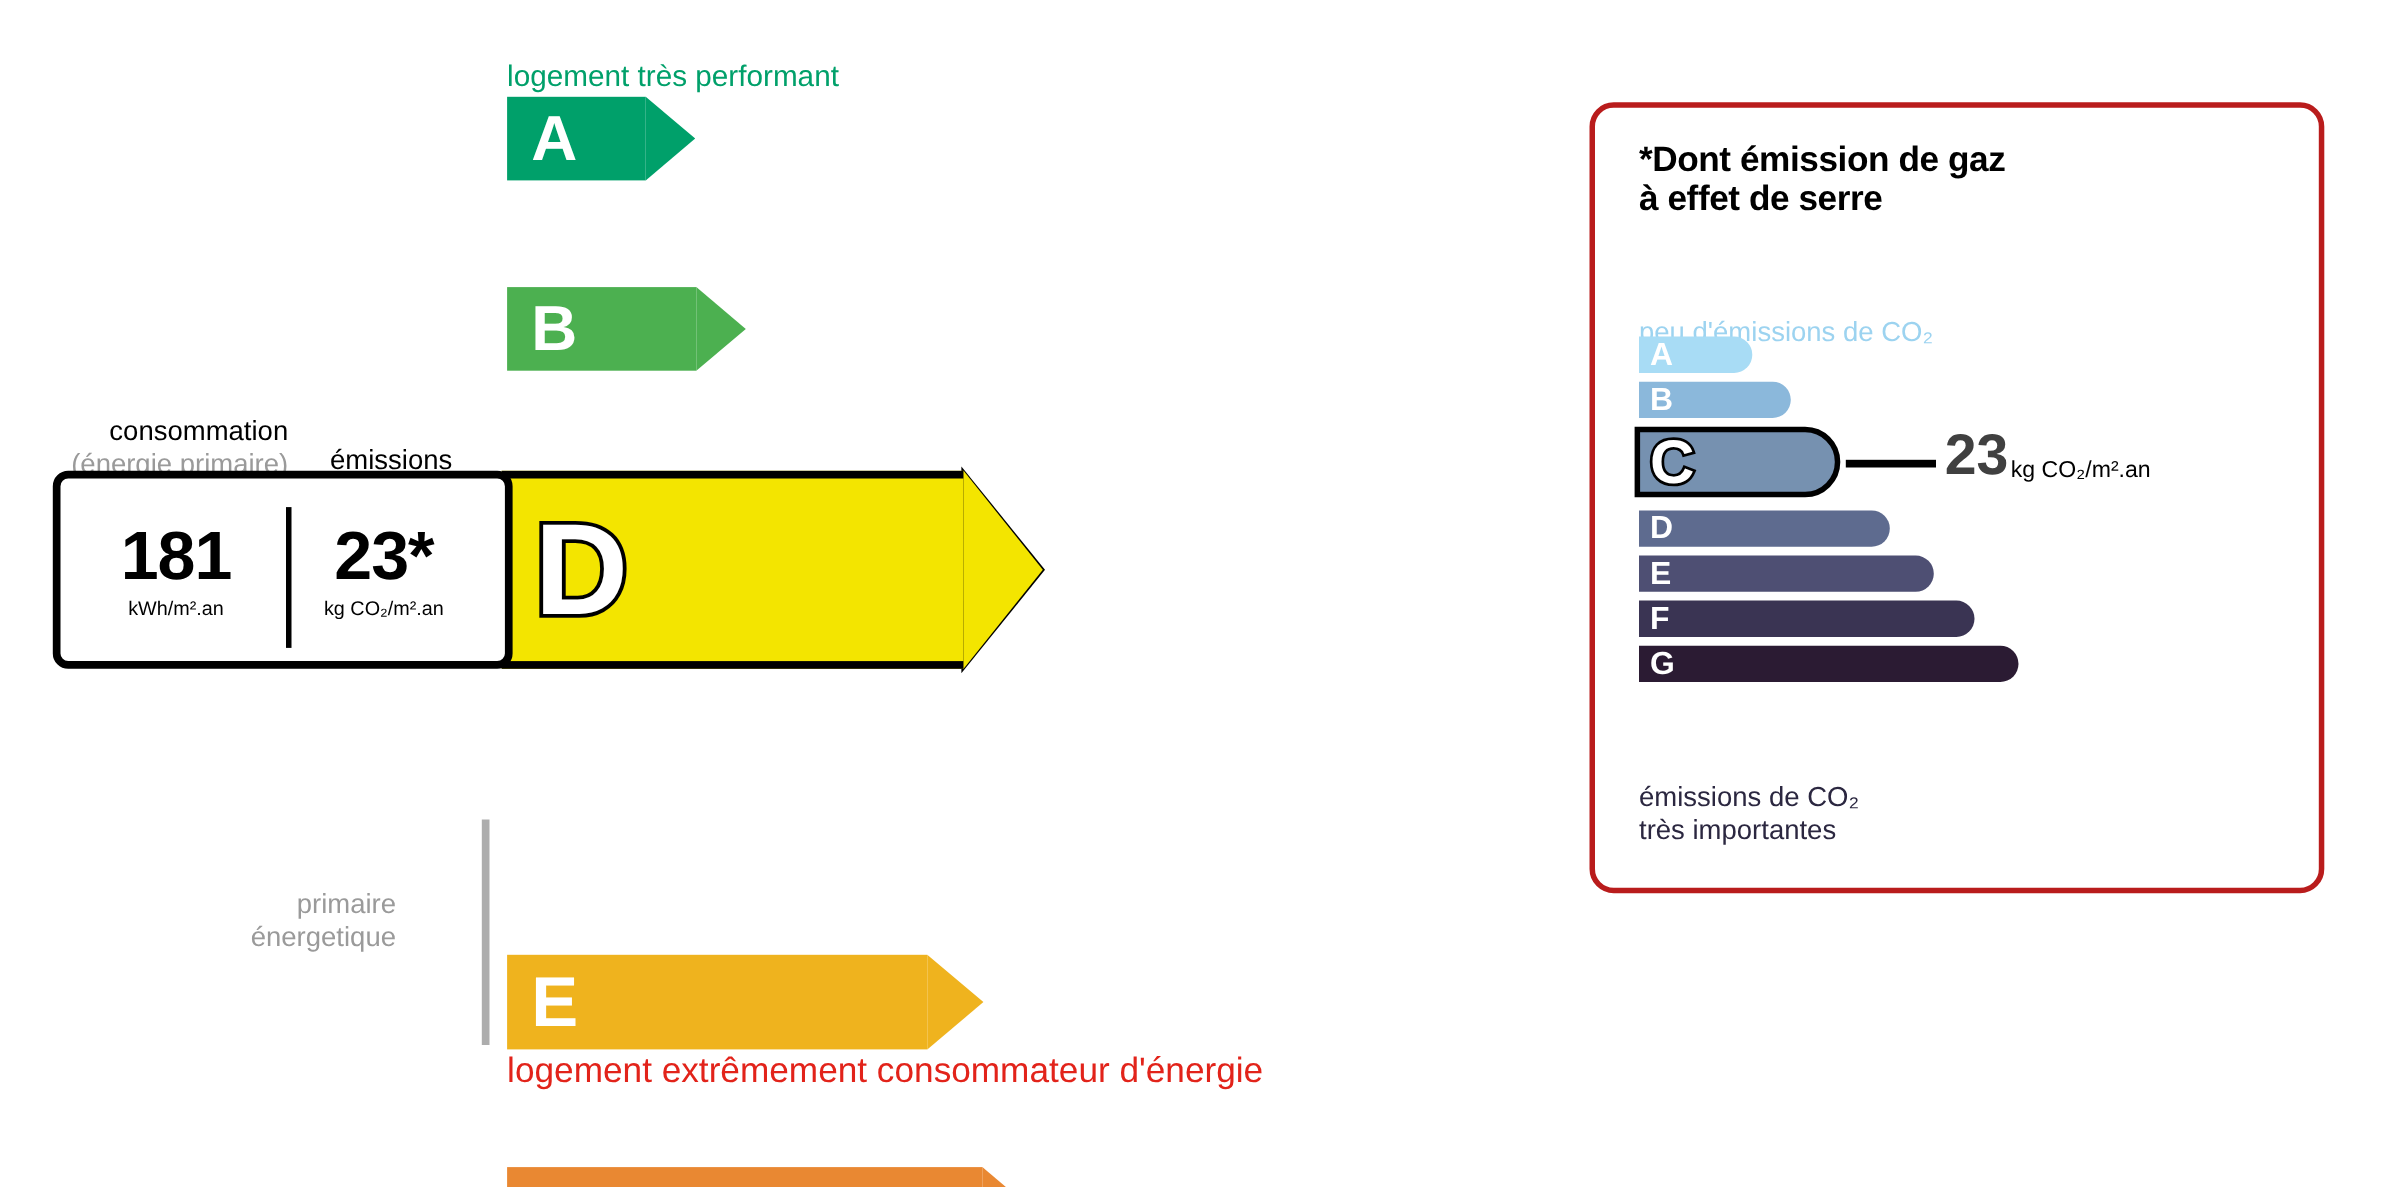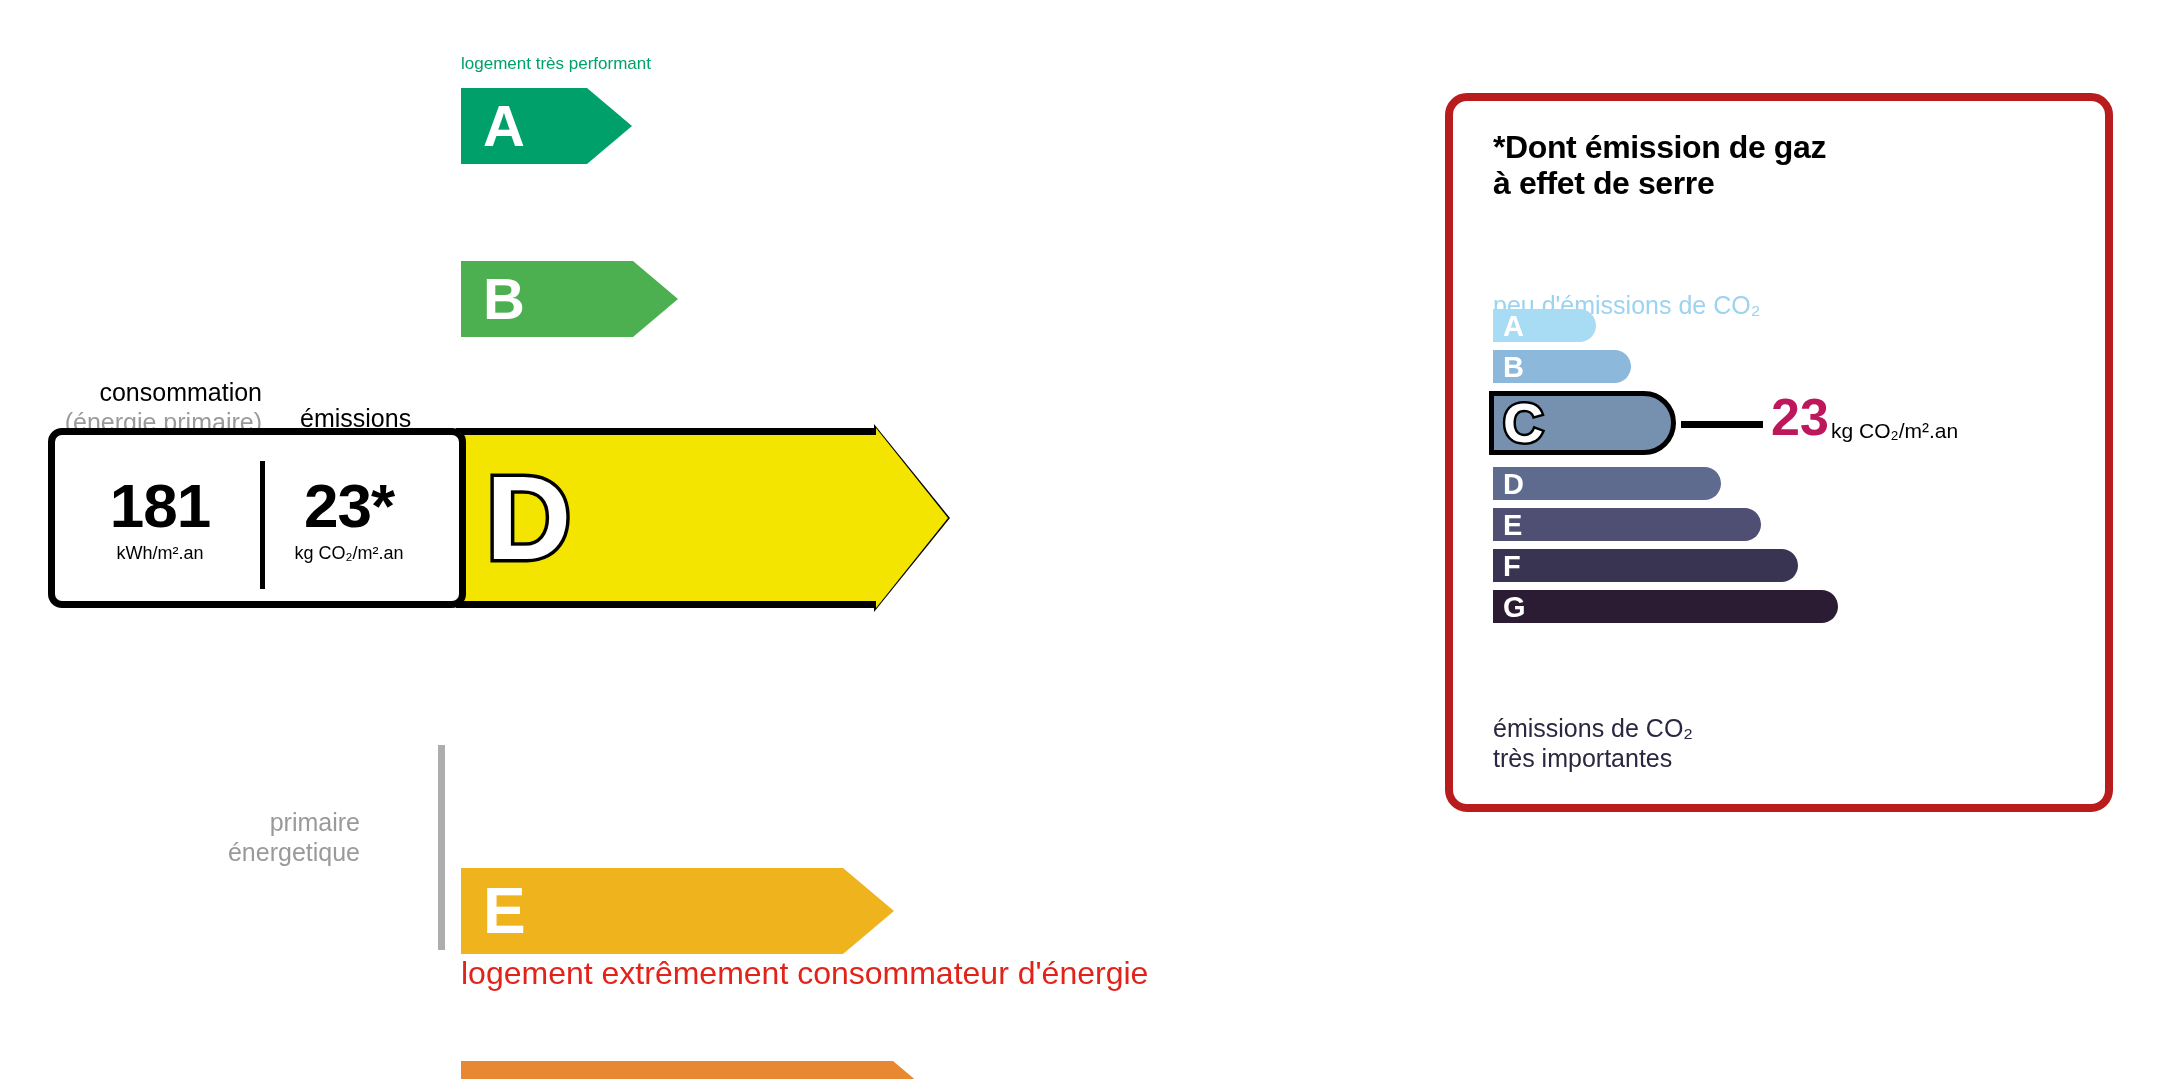--- a/index.html
+++ b/index.html
@@ -3,21 +3,21 @@
 <meta charset="utf-8">
 <title>DPE</title>
 <style>
   html,body{margin:0;padding:0;background:#ffffff;}
   body{width:2169px;height:1079px;position:relative;overflow:hidden;
        font-family:"Liberation Sans","DejaVu Sans",sans-serif;}
 
   
   #energy-chart{position:absolute;left:0;top:0;width:1400px;height:1079px;}
 
-  .top-caption{position:absolute;left:461px;top:54px;font-size:17px;color:#00A06A;white-space:nowrap;}
+  .top-caption{position:absolute;left:461px;top:54px;font-size:27px;color:#00A06A;white-space:nowrap;}
   .bottom-caption{position:absolute;left:461px;top:955px;font-size:32px;color:#E2231A;white-space:nowrap;}
 
   .erow{position:absolute;left:461px;}
   .arrow{position:relative;height:76px;}
   .arrow .body{position:absolute;left:0;top:0;height:100%;}
   .arrow .tip{position:absolute;top:0;width:0;height:0;
      border-top:38px solid transparent;border-bottom:38px solid transparent;}
   .arrow .letter{position:absolute;left:22px;top:50%;transform:translateY(-50%);
      color:#ffffff;font-size:62px;font-weight:bold;line-height:1;}
 
@@ -47,39 +47,39 @@
   .side-note{position:absolute;color:#9a9a9a;font-size:25px;line-height:1.18;}
   #note-conso{left:32px;top:378px;text-align:right;width:230px;}
   #note-conso .l1{color:#000;}
   #note-emis{position:absolute;left:300px;top:404px;color:#000;font-size:25px;}
   #note-final{left:48px;top:624px;}
   #note-passoire{left:130px;top:808px;width:230px;text-align:right;}
   #passoire-rule{position:absolute;left:438px;top:745px;width:7px;height:205px;background:#adadad;}
 
   
   #co2-panel{position:absolute;left:1445px;top:93px;width:668px;height:719px;
-     background:#fff;border:8px solid #b91c1c;border-radius:22px;box-sizing:border-box;}
+     background:#fff;border:5px solid #b91c1c;border-radius:22px;box-sizing:border-box;}
   #co2-title{position:absolute;left:40px;top:28px;font-size:32px;font-weight:bold;
      color:#000;line-height:1.14;letter-spacing:-0.4px;}
   #co2-top-caption{position:absolute;left:40px;top:190px;font-size:25px;color:#9CD3F0;white-space:nowrap;}
   #co2-bottom-caption{position:absolute;left:40px;top:612px;font-size:25px;color:#2B2740;line-height:1.2;}
 
   .co2row{position:absolute;left:40px;height:33px;}
   .co2bar{position:absolute;left:0;top:0;height:33px;border-radius:0 17px 17px 0;}
   .co2letter{position:absolute;left:10px;top:50%;transform:translateY(-50%);
      color:#fff;font-size:29px;font-weight:bold;line-height:1;}
 
   #co2row-C{position:absolute;left:36px;top:290px;height:64px;z-index:3;}
   #co2bar-C{position:absolute;left:0;top:0;height:64px;width:187px;
      border:5px solid #000;border-radius:0 34px 34px 0;box-sizing:border-box;}
   #co2letter-C{position:absolute;left:14px;top:50%;transform:translateY(-50%);
      font-size:56px;font-weight:bold;line-height:1;color:#fff;
      -webkit-text-stroke:5px #000;paint-order:stroke fill;}
   #co2-leader{position:absolute;left:228px;top:320px;width:82px;height:7px;background:#000;}
-  #co2-value{position:absolute;left:318px;top:290px;font-size:52px;font-weight:bold;color:#be185d;line-height:1;text-align:center;}
+  #co2-value{position:absolute;left:318px;top:290px;font-size:52px;font-weight:bold;color:#404040;line-height:1;text-align:center;}
   #co2-value-unit{position:absolute;left:378px;top:318px;font-size:21px;color:#000;}
 </style>
 </head>
 <body>
 
 <div id="energy-chart">
 
   <div class="top-caption">logement très performant</div>
 
   <div class="erow arrow" id="erow-A" style="top: 88px; height: 76px;">

